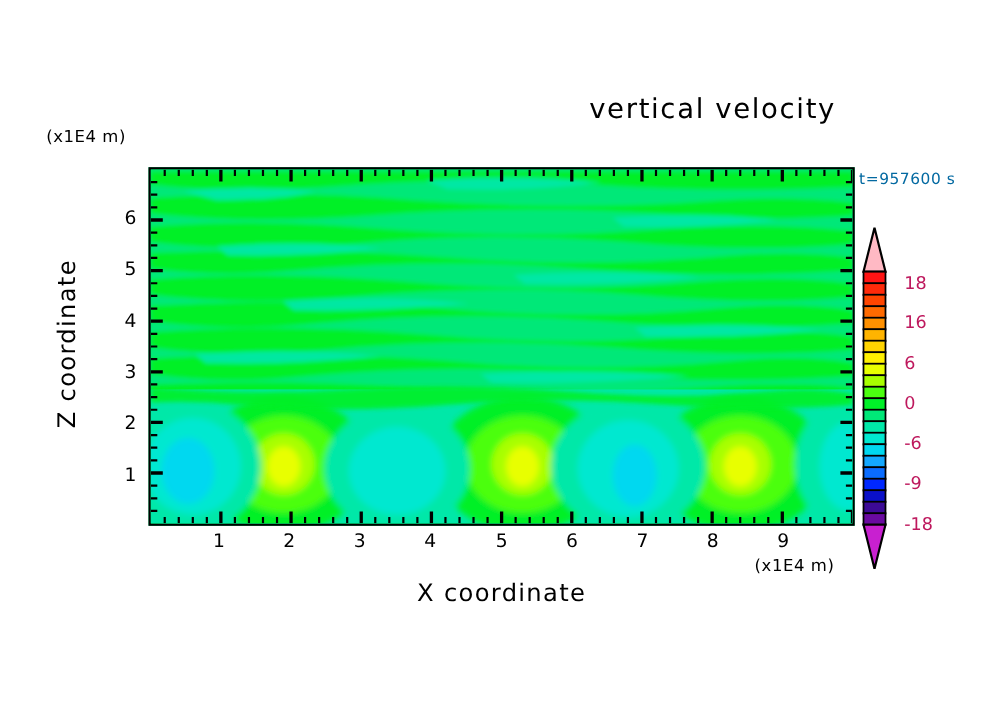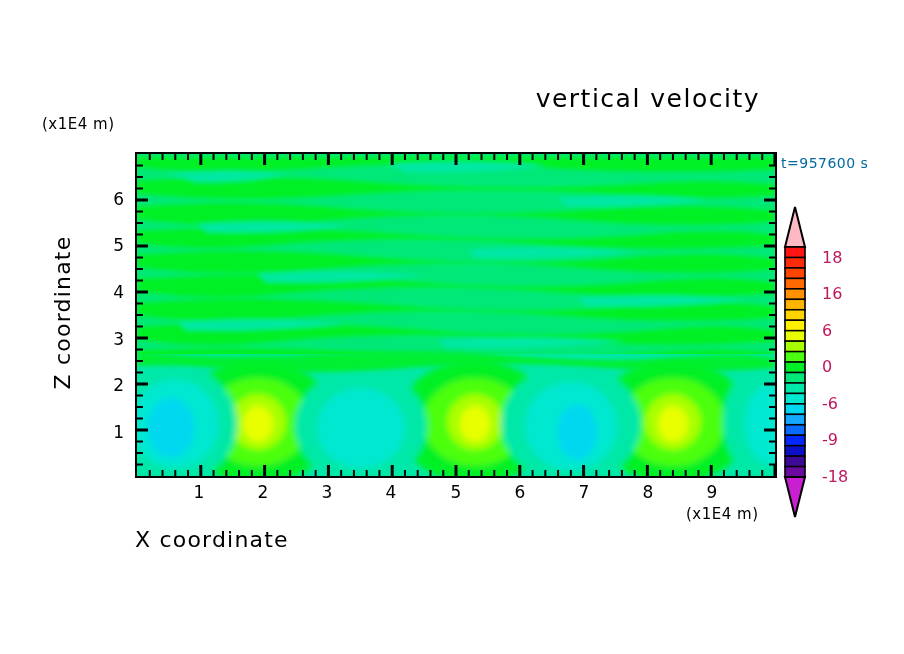--- a/index.html
+++ b/index.html
@@ -28,21 +28,21 @@
   }
 
   .plotbox{
     position:absolute;left:135px;top:152px;width:642px;height:326px;
     border:2px solid #000;box-sizing:border-box;overflow:hidden;
     background:#00e878;
   }
   .field{position:absolute;left:0;top:0;width:638px;height:322px;}
 
   .xlab{
-    position:absolute;left:135px;top:527px;width:642px;
+    position:absolute;left:135px;top:527px;width:642px;text-align:center;
     font-size:22px;letter-spacing:1.2px;color:#000;
   }
   .ylab{
     position:absolute;left:-48px;top:300px;width:220px;text-align:center;
     font-size:22px;letter-spacing:1.2px;color:#000;
     transform:rotate(-90deg);transform-origin:center center;
   }
   .xtick{
     position:absolute;top:482px;font-size:17px;color:#000;
     transform:translateX(-50%);

